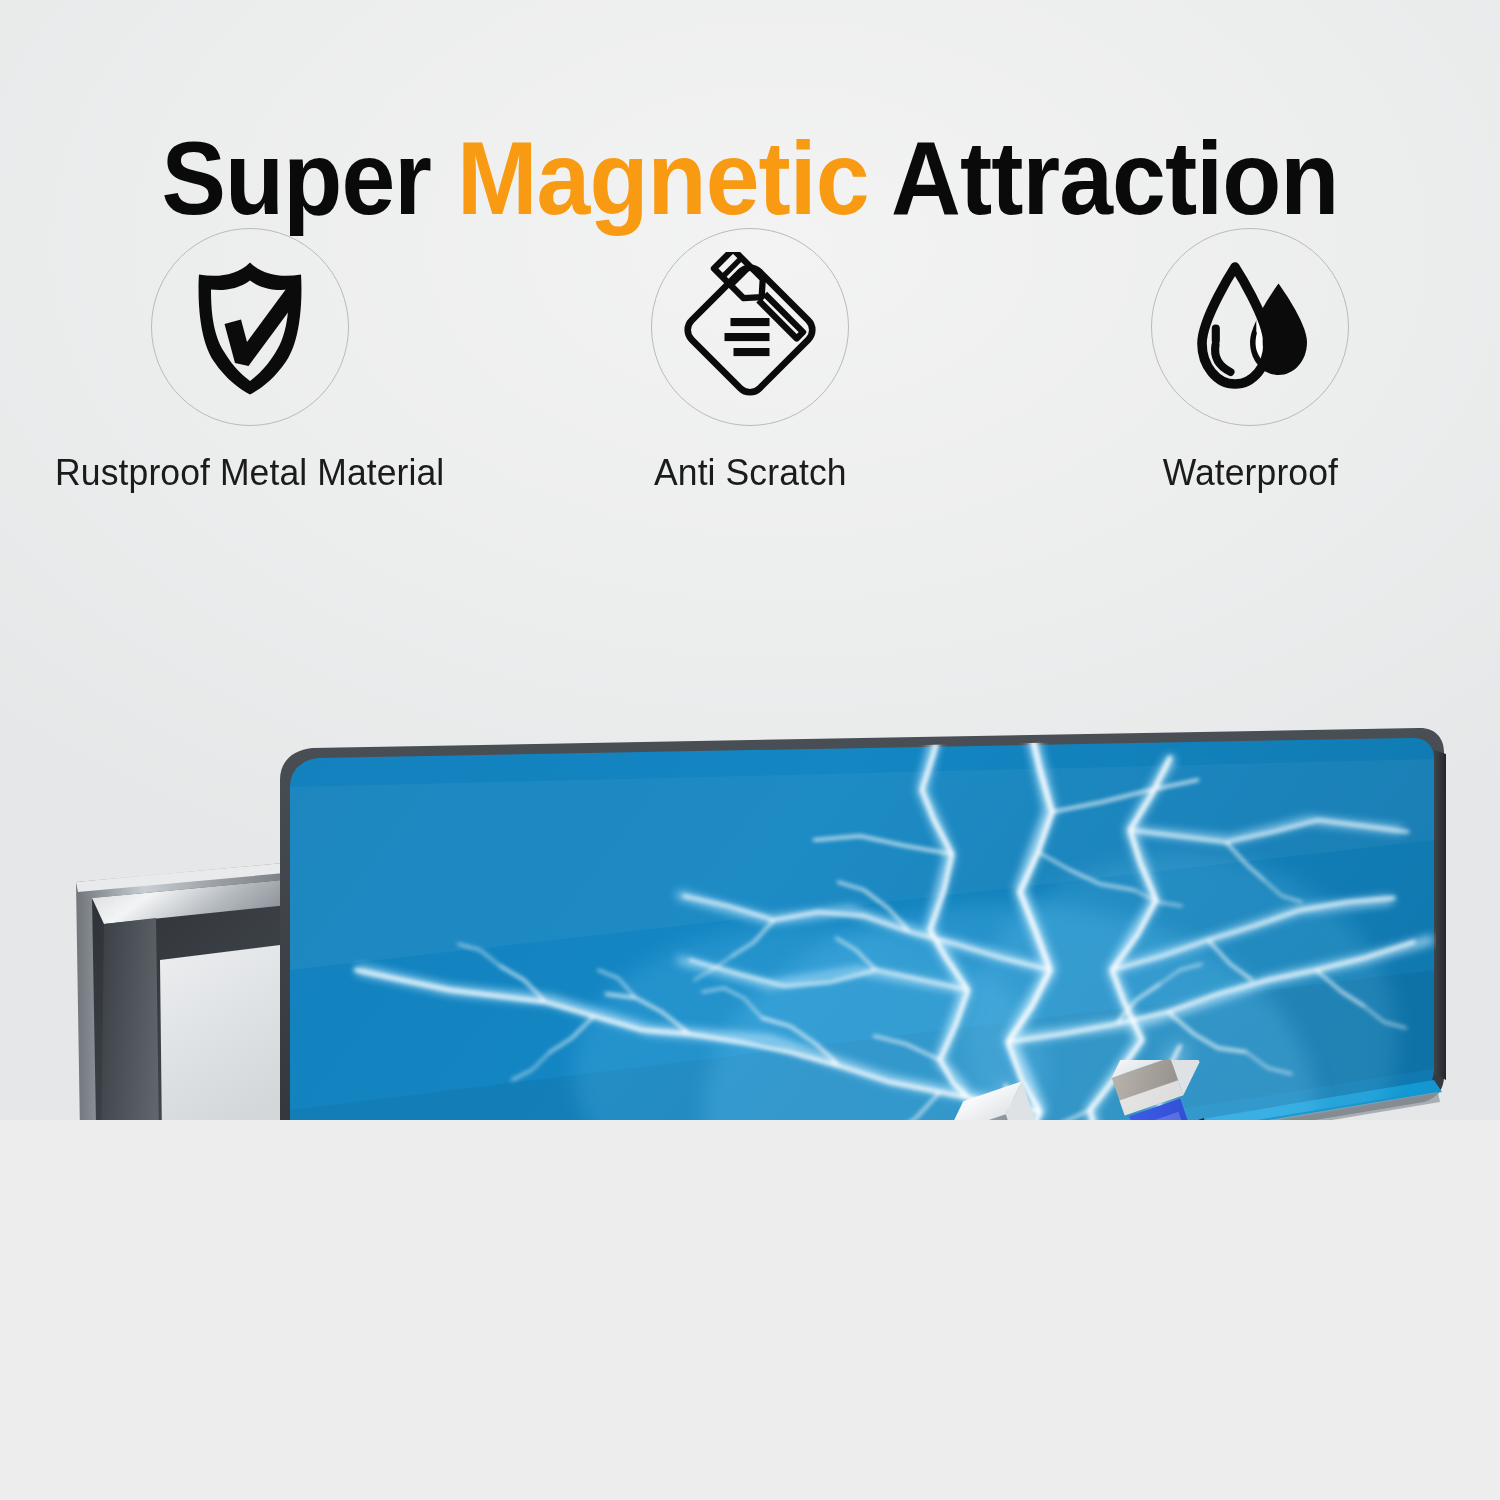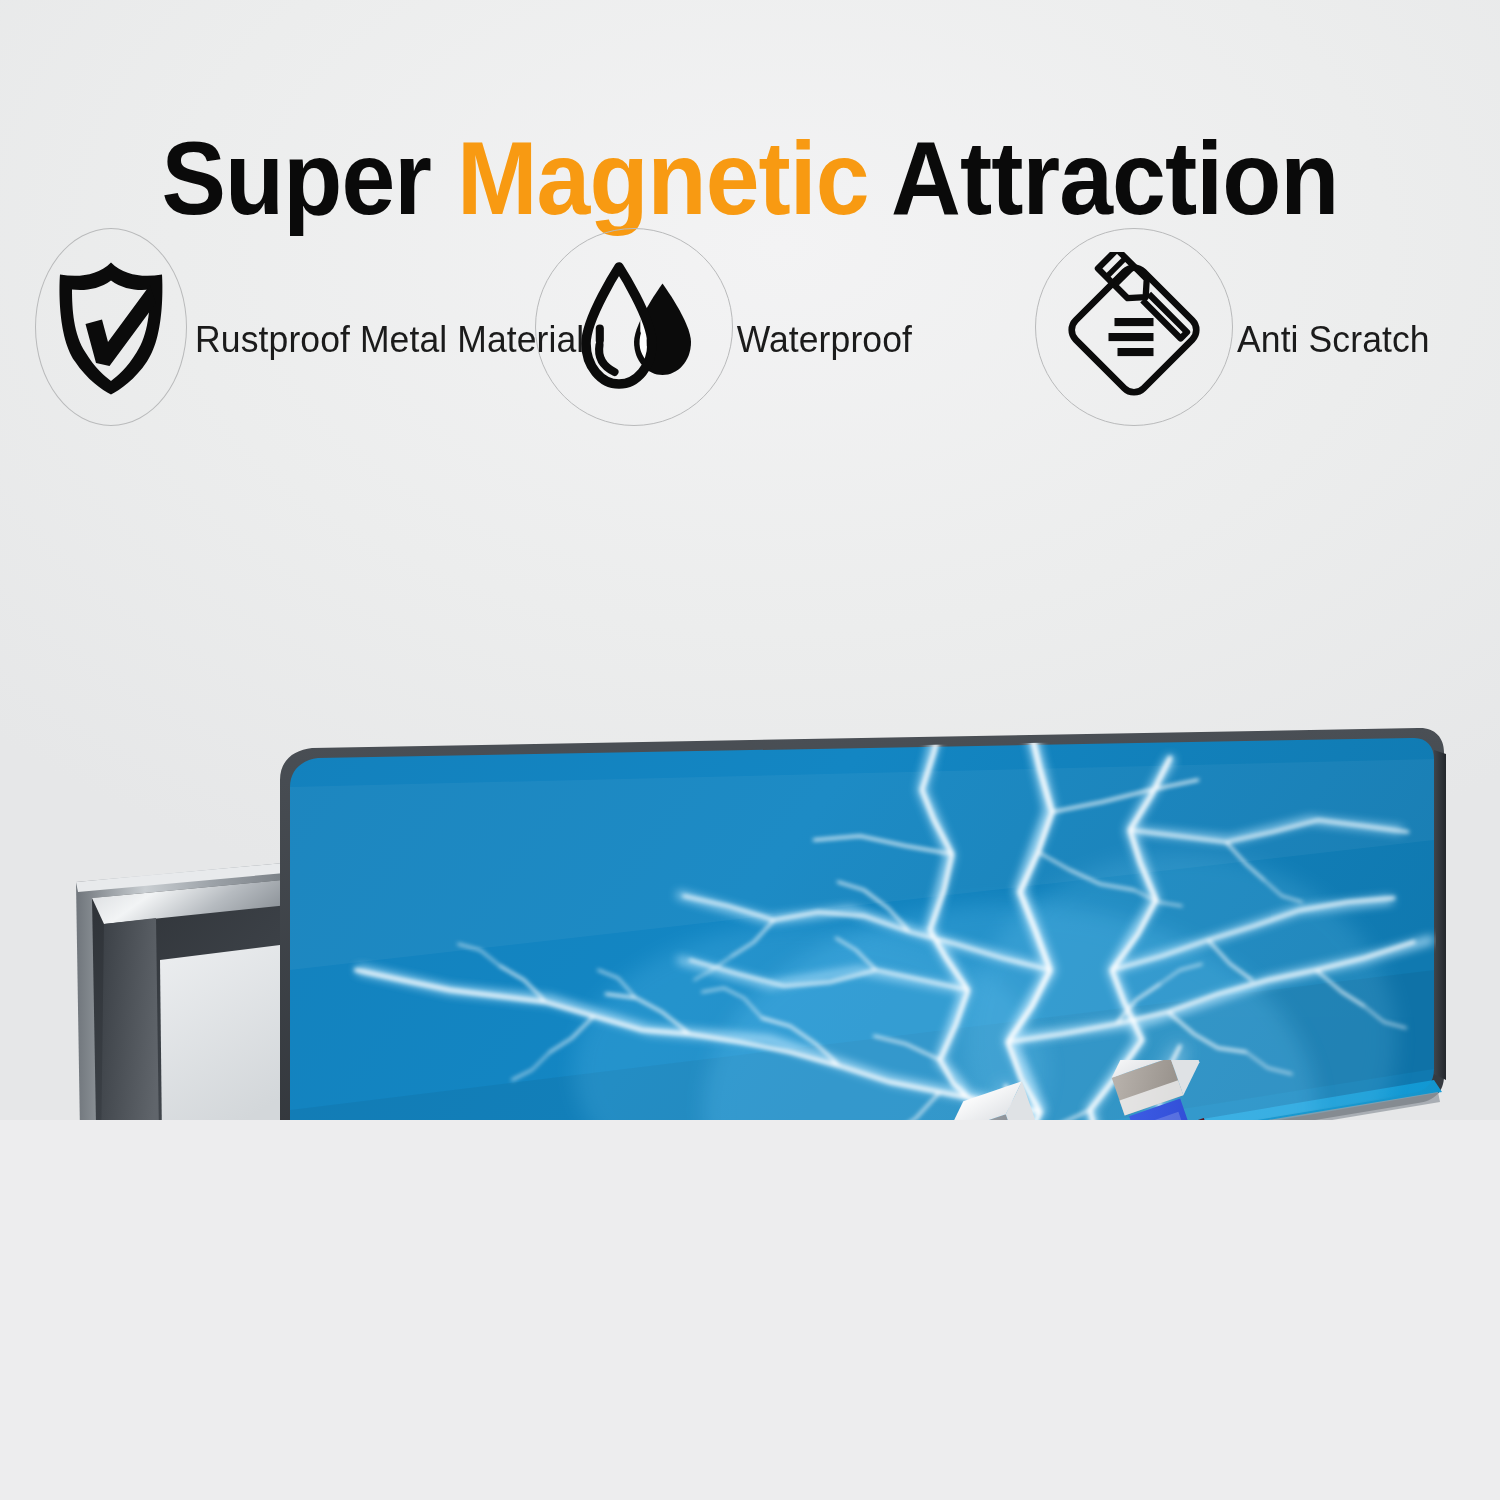--- a/index.html
+++ b/index.html
@@ -29,21 +29,21 @@
   }
   #title .w{color:#0a0a0a;}
   #title .hl{color:#f89a12;}
 
   
   #features{
     position:absolute;left:0;top:228px;width:1500px;height:290px;
     display:flex;align-items:flex-start;justify-content:space-around;
   }
   .feat{
-    width:430px;display:flex;flex-direction:row;align-items:center;
+    width:430px;display:flex;flex-direction:column;align-items:center;
   }
   .badge{
     width:196px;height:196px;border-radius:50%;
     border:1.5px solid #b9babb;
     display:flex;align-items:center;justify-content:center;
     background:transparent;
   }
   .badge svg{display:block;}
   .feat-label{
     margin-top:26px;font-size:37px;color:#1b1b1b;
@@ -106,63 +106,63 @@
                    C32 26 42 25 50 19 Z" fill="#0b0b0b"></path>
           <path d="M33 48 L44 45 L48 60 L76 22 L80 34 L49 76 L40 74 Z" fill="#0b0b0b"></path>
         </svg>
       </div>
       <div class="feat-label">Rustproof Metal Material</div>
     </div>
 
     <div class="feat">
       <div class="badge">
         <svg width="150" height="150" viewBox="0 0 100 100">
+          <g transform="rotate(-45 50 52)">
+            <rect x="18" y="20" width="64" height="64" rx="9" ry="9" fill="none" stroke="#0b0b0b" stroke-width="4.4"></rect>
+          </g>
+
+          <g fill="#0b0b0b">
+            <rect x="37" y="44" width="26" height="5.4" rx="0"></rect>
+            <rect x="33" y="54" width="30" height="5.4" rx="0"></rect>
+            <rect x="39" y="64" width="24" height="5.4" rx="0"></rect>
+          </g>
+
+          <g transform="rotate(-45 50 52)">
+            <path d="M62 6 L80 6 L80 34 L71 42 L62 34 Z" fill="none" stroke="#0b0b0b" stroke-width="4.2" stroke-linejoin="round"></path>
+            <line x1="62" y1="14" x2="80" y2="14" stroke="#0b0b0b" stroke-width="3.6"></line>
+            <line x1="62" y1="22" x2="80" y2="22" stroke="#0b0b0b" stroke-width="3.6"></line>
+            <path d="M68 42 L68 78 L74 78 L74 42" fill="none" stroke="#0b0b0b" stroke-width="4.2" stroke-linejoin="round"></path>
+          </g>
+        </svg>
+      </div>
+      <div class="feat-label">Anti Scratch</div>
+    </div>
+
+    <div class="feat">
+      <div class="badge">
+        <svg width="150" height="150" viewBox="0 0 100 100">
 
           <path d="M69 21
                    C69 21 88 47 88 60
                    C88 73 79 82 69 82
                    C59 82 50 73 50 60
                    C50 47 69 21 69 21 Z" fill="#0b0b0b"></path>
           <path d="M57 54 q-3 10 3 17" stroke="#ffffff" stroke-width="4.6" fill="none" stroke-linecap="round"></path>
           <path d="M56.5 46 l0 6.5" stroke="#ffffff" stroke-width="4.6" fill="none" stroke-linecap="round"></path>
 
           <path d="M40 10
                    C40 10 18 44 18 61
                    C18 76 28 88 40 88
                    C52 88 62 76 62 61
                    C62 44 40 10 40 10 Z" fill="none" stroke="#0b0b0b" stroke-width="6.4" stroke-linejoin="round"></path>
           <path d="M27 62 q-2 12 10 18" stroke="#0b0b0b" stroke-width="5.4" fill="none" stroke-linecap="round"></path>
           <path d="M27.2 51 l0 8" stroke="#0b0b0b" stroke-width="5.4" fill="none" stroke-linecap="round"></path>
         </svg>
       </div>
       <div class="feat-label">Waterproof</div>
-    </div>
-
-    <div class="feat">
-      <div class="badge">
-        <svg width="150" height="150" viewBox="0 0 100 100">
-          <g transform="rotate(-45 50 52)">
-            <rect x="18" y="20" width="64" height="64" rx="9" ry="9" fill="none" stroke="#0b0b0b" stroke-width="4.4"></rect>
-          </g>
-
-          <g fill="#0b0b0b">
-            <rect x="37" y="44" width="26" height="5.4" rx="0"></rect>
-            <rect x="33" y="54" width="30" height="5.4" rx="0"></rect>
-            <rect x="39" y="64" width="24" height="5.4" rx="0"></rect>
-          </g>
-
-          <g transform="rotate(-45 50 52)">
-            <path d="M62 6 L80 6 L80 34 L71 42 L62 34 Z" fill="none" stroke="#0b0b0b" stroke-width="4.2" stroke-linejoin="round"></path>
-            <line x1="62" y1="14" x2="80" y2="14" stroke="#0b0b0b" stroke-width="3.6"></line>
-            <line x1="62" y1="22" x2="80" y2="22" stroke="#0b0b0b" stroke-width="3.6"></line>
-            <path d="M68 42 L68 78 L74 78 L74 42" fill="none" stroke="#0b0b0b" stroke-width="4.2" stroke-linejoin="round"></path>
-          </g>
-        </svg>
-      </div>
-      <div class="feat-label">Anti Scratch</div>
     </div>
   </div>
 
   <div id="scene">
 
     <div class="floor-shade"></div>
     <div class="floor-shade2"></div>
 
     <svg class="bracket" viewBox="0 0 320 440">
       <defs>

